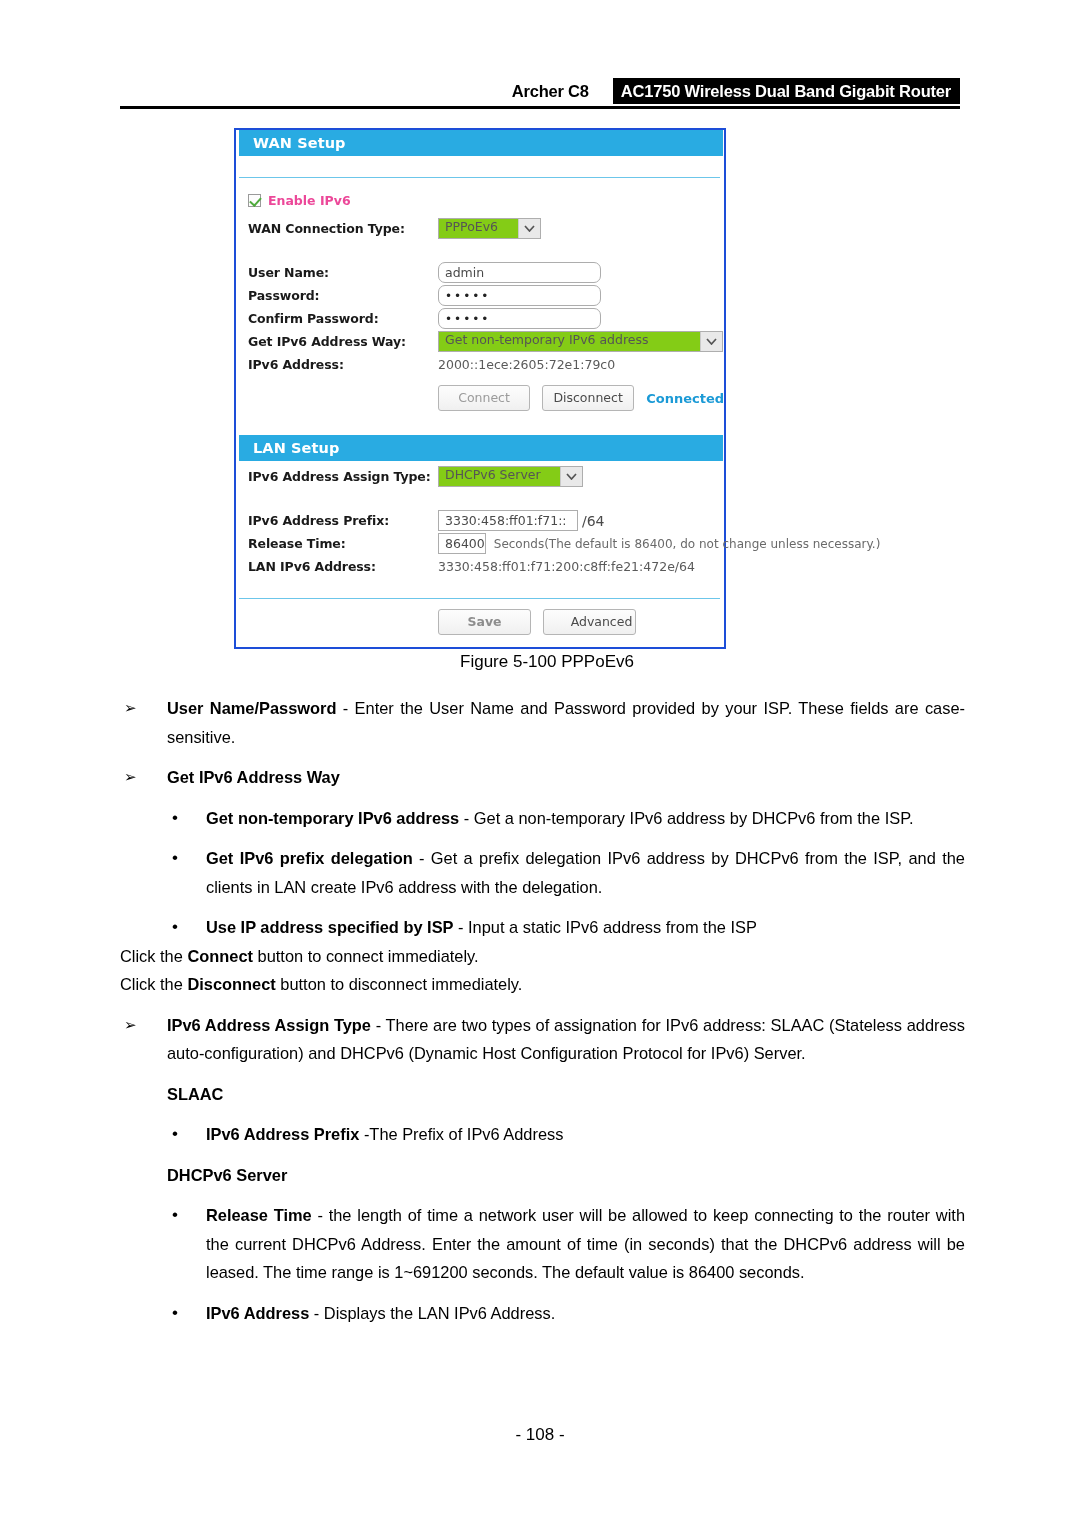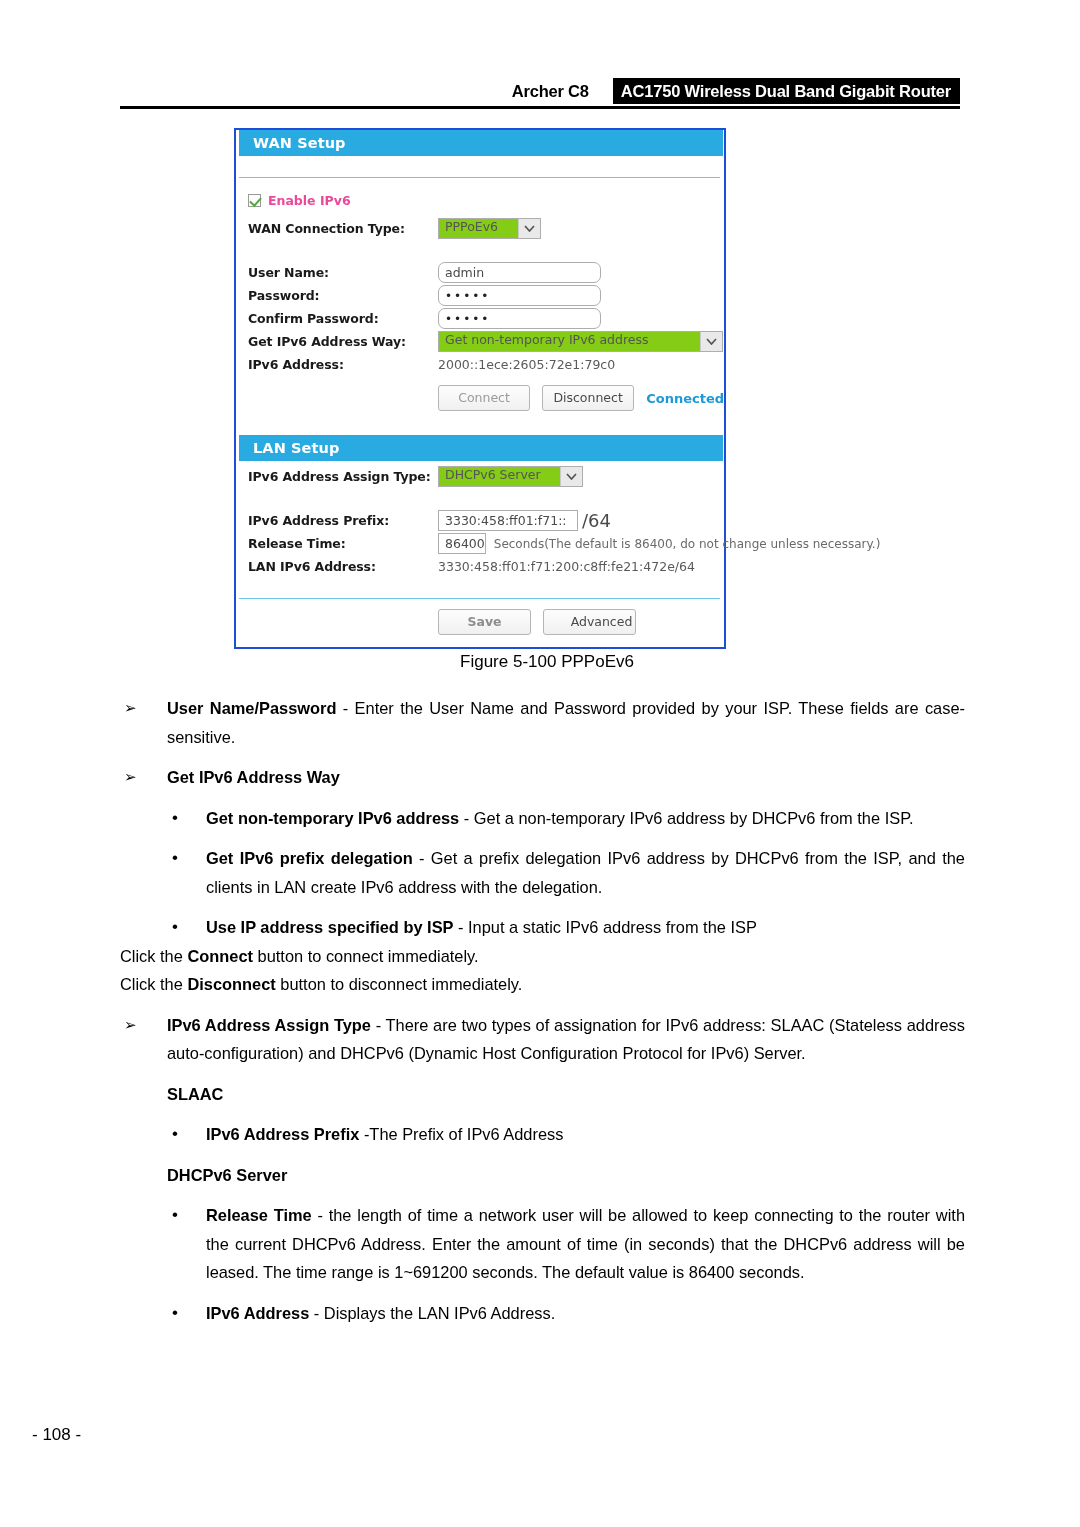--- a/index.html
+++ b/index.html
@@ -176,21 +176,21 @@
   .txt-user { width: 163px; border-radius: 7px; }
   .txt-prefix { width: 140px; }
   .txt-release { width: 53px; }
 
   .dots {
     letter-spacing: 2px;
     font-size: 12px;
     color: #222;
   }
   .suffix {
-    font-size: 18px;
+    font-size: 14px;
     color: #4a4a4a;
     margin-left: 4px;
   }
   .hint {
     font-size: 12px;
     color: #6a6a6a;
     margin-left: 8px;
     white-space: nowrap;
   }
 
@@ -287,23 +287,23 @@
   .indent-hdr { padding-left: 47px; }
   b { font-weight: bold; }
   .nojust { text-align: left; }
 
   
   .page-num {
     position: absolute;
     left: 0;
     top: 1425px;
     width: 1080px;
+    text-align: center;
     font-size: 17px;
     color: #000;
-    padding-left: 32px;
   }
 </style>
 </head>
 <body>
 
 <div class="page-header">
   <div class="hdr-row">
     <span class="hdr-model">Archer C8</span>
     <span class="hdr-product">AC1750 Wireless Dual Band Gigabit Router</span>
   </div>

